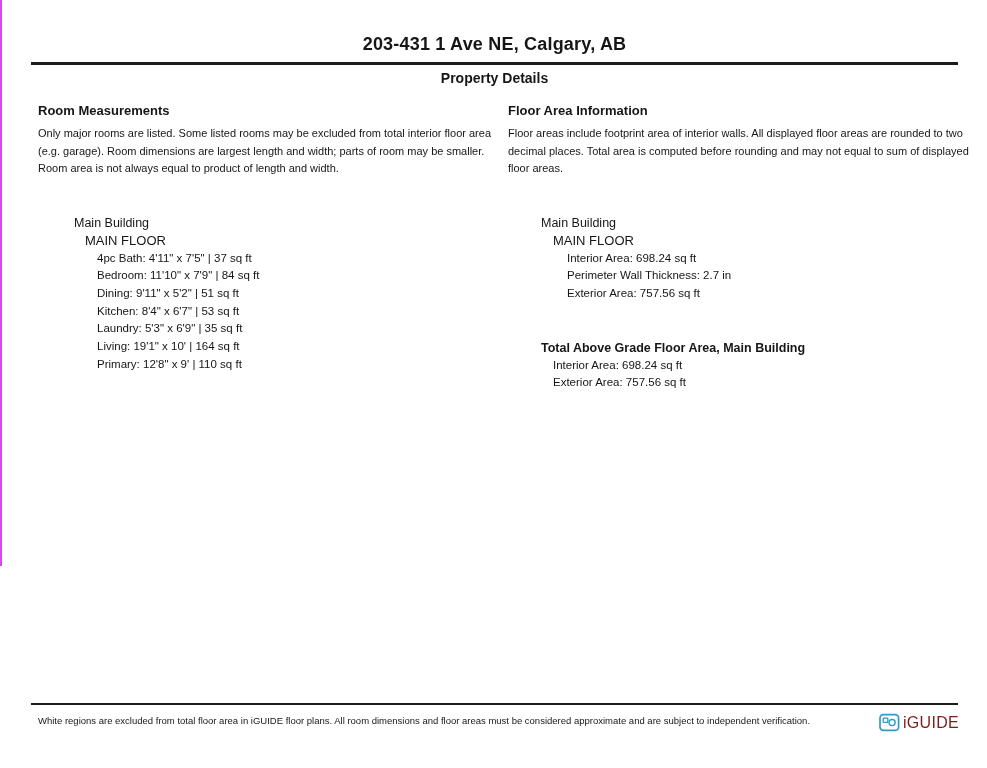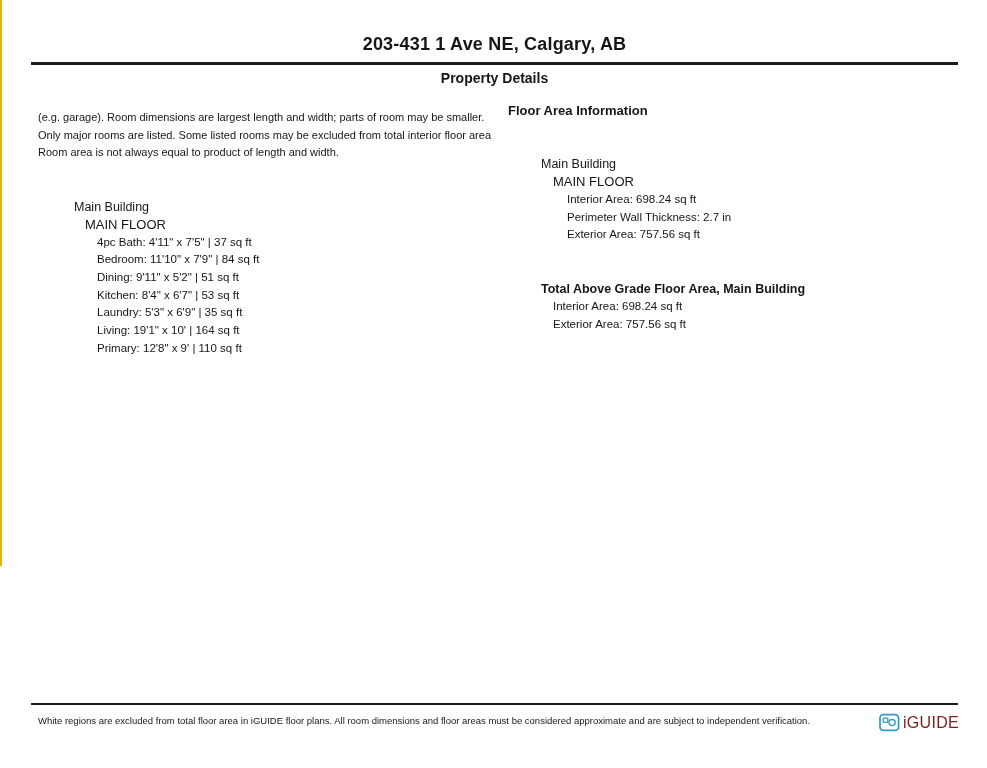--- a/index.html
+++ b/index.html
@@ -10,21 +10,21 @@
     width: 987px;
     height: 768px;
     position: relative;
     overflow: hidden;
   }
   .page {
     position: relative;
     width: 987px;
     height: 566px;
     background: #ffffff;
-    border-left: 2px solid #eab308;
+    border-left: 2px solid #d946ef;
   }
   
   .title {
     padding-top: 34px;
     text-align: center;
     font-size: 18px;
     font-weight: bold;
     letter-spacing: 0.2px;
   }
   .header-rule {
@@ -133,40 +133,46 @@
 
 <div class="page">
 
   <div class="title">203-431 1 Ave NE, Calgary, AB</div>
   <div class="header-rule"></div>
   <div class="subtitle">Property Details</div>
 
   <div class="columns">
 
     <section class="col-left">
+      <div class="section-heading">Room Measurements</div>
       <div class="section-description">
+        <div class="desc-line">Only major rooms are listed. Some listed rooms may be excluded from total interior floor area</div>
         <div class="desc-line">(e.g. garage). Room dimensions are largest length and width; parts of room may be smaller.</div>
-        <div class="desc-line">Only major rooms are listed. Some listed rooms may be excluded from total interior floor area</div>
         <div class="desc-line">Room area is not always equal to product of length and width.</div>
       </div>
       <div class="building-block">
         <div class="building-name">Main Building</div>
         <div class="floor-name">MAIN FLOOR</div>
         <div class="detail-line">4pc Bath: 4'11" x 7'5" | 37 sq ft</div>
         <div class="detail-line">Bedroom: 11'10" x 7'9" | 84 sq ft</div>
         <div class="detail-line">Dining: 9'11" x 5'2" | 51 sq ft</div>
         <div class="detail-line">Kitchen: 8'4" x 6'7" | 53 sq ft</div>
         <div class="detail-line">Laundry: 5'3" x 6'9" | 35 sq ft</div>
         <div class="detail-line">Living: 19'1" x 10' | 164 sq ft</div>
         <div class="detail-line">Primary: 12'8" x 9' | 110 sq ft</div>
       </div>
     </section>
 
     <section class="col-right">
       <div class="section-heading">Floor Area Information</div>
+      <div class="section-description">
+        <div class="desc-line">Floor areas include footprint area of interior walls. All displayed floor areas are rounded to two</div>
+        <div class="desc-line">decimal places. Total area is computed before rounding and may not equal to sum of displayed</div>
+        <div class="desc-line">floor areas.</div>
+      </div>
       <div class="building-block">
         <div class="building-name">Main Building</div>
         <div class="floor-name">MAIN FLOOR</div>
         <div class="floor-items">
           <div class="detail-line">Interior Area: 698.24 sq ft</div>
           <div class="detail-line">Perimeter Wall Thickness: 2.7 in</div>
           <div class="detail-line">Exterior Area: 757.56 sq ft</div>
         </div>
       </div>
       <div class="total-block">

